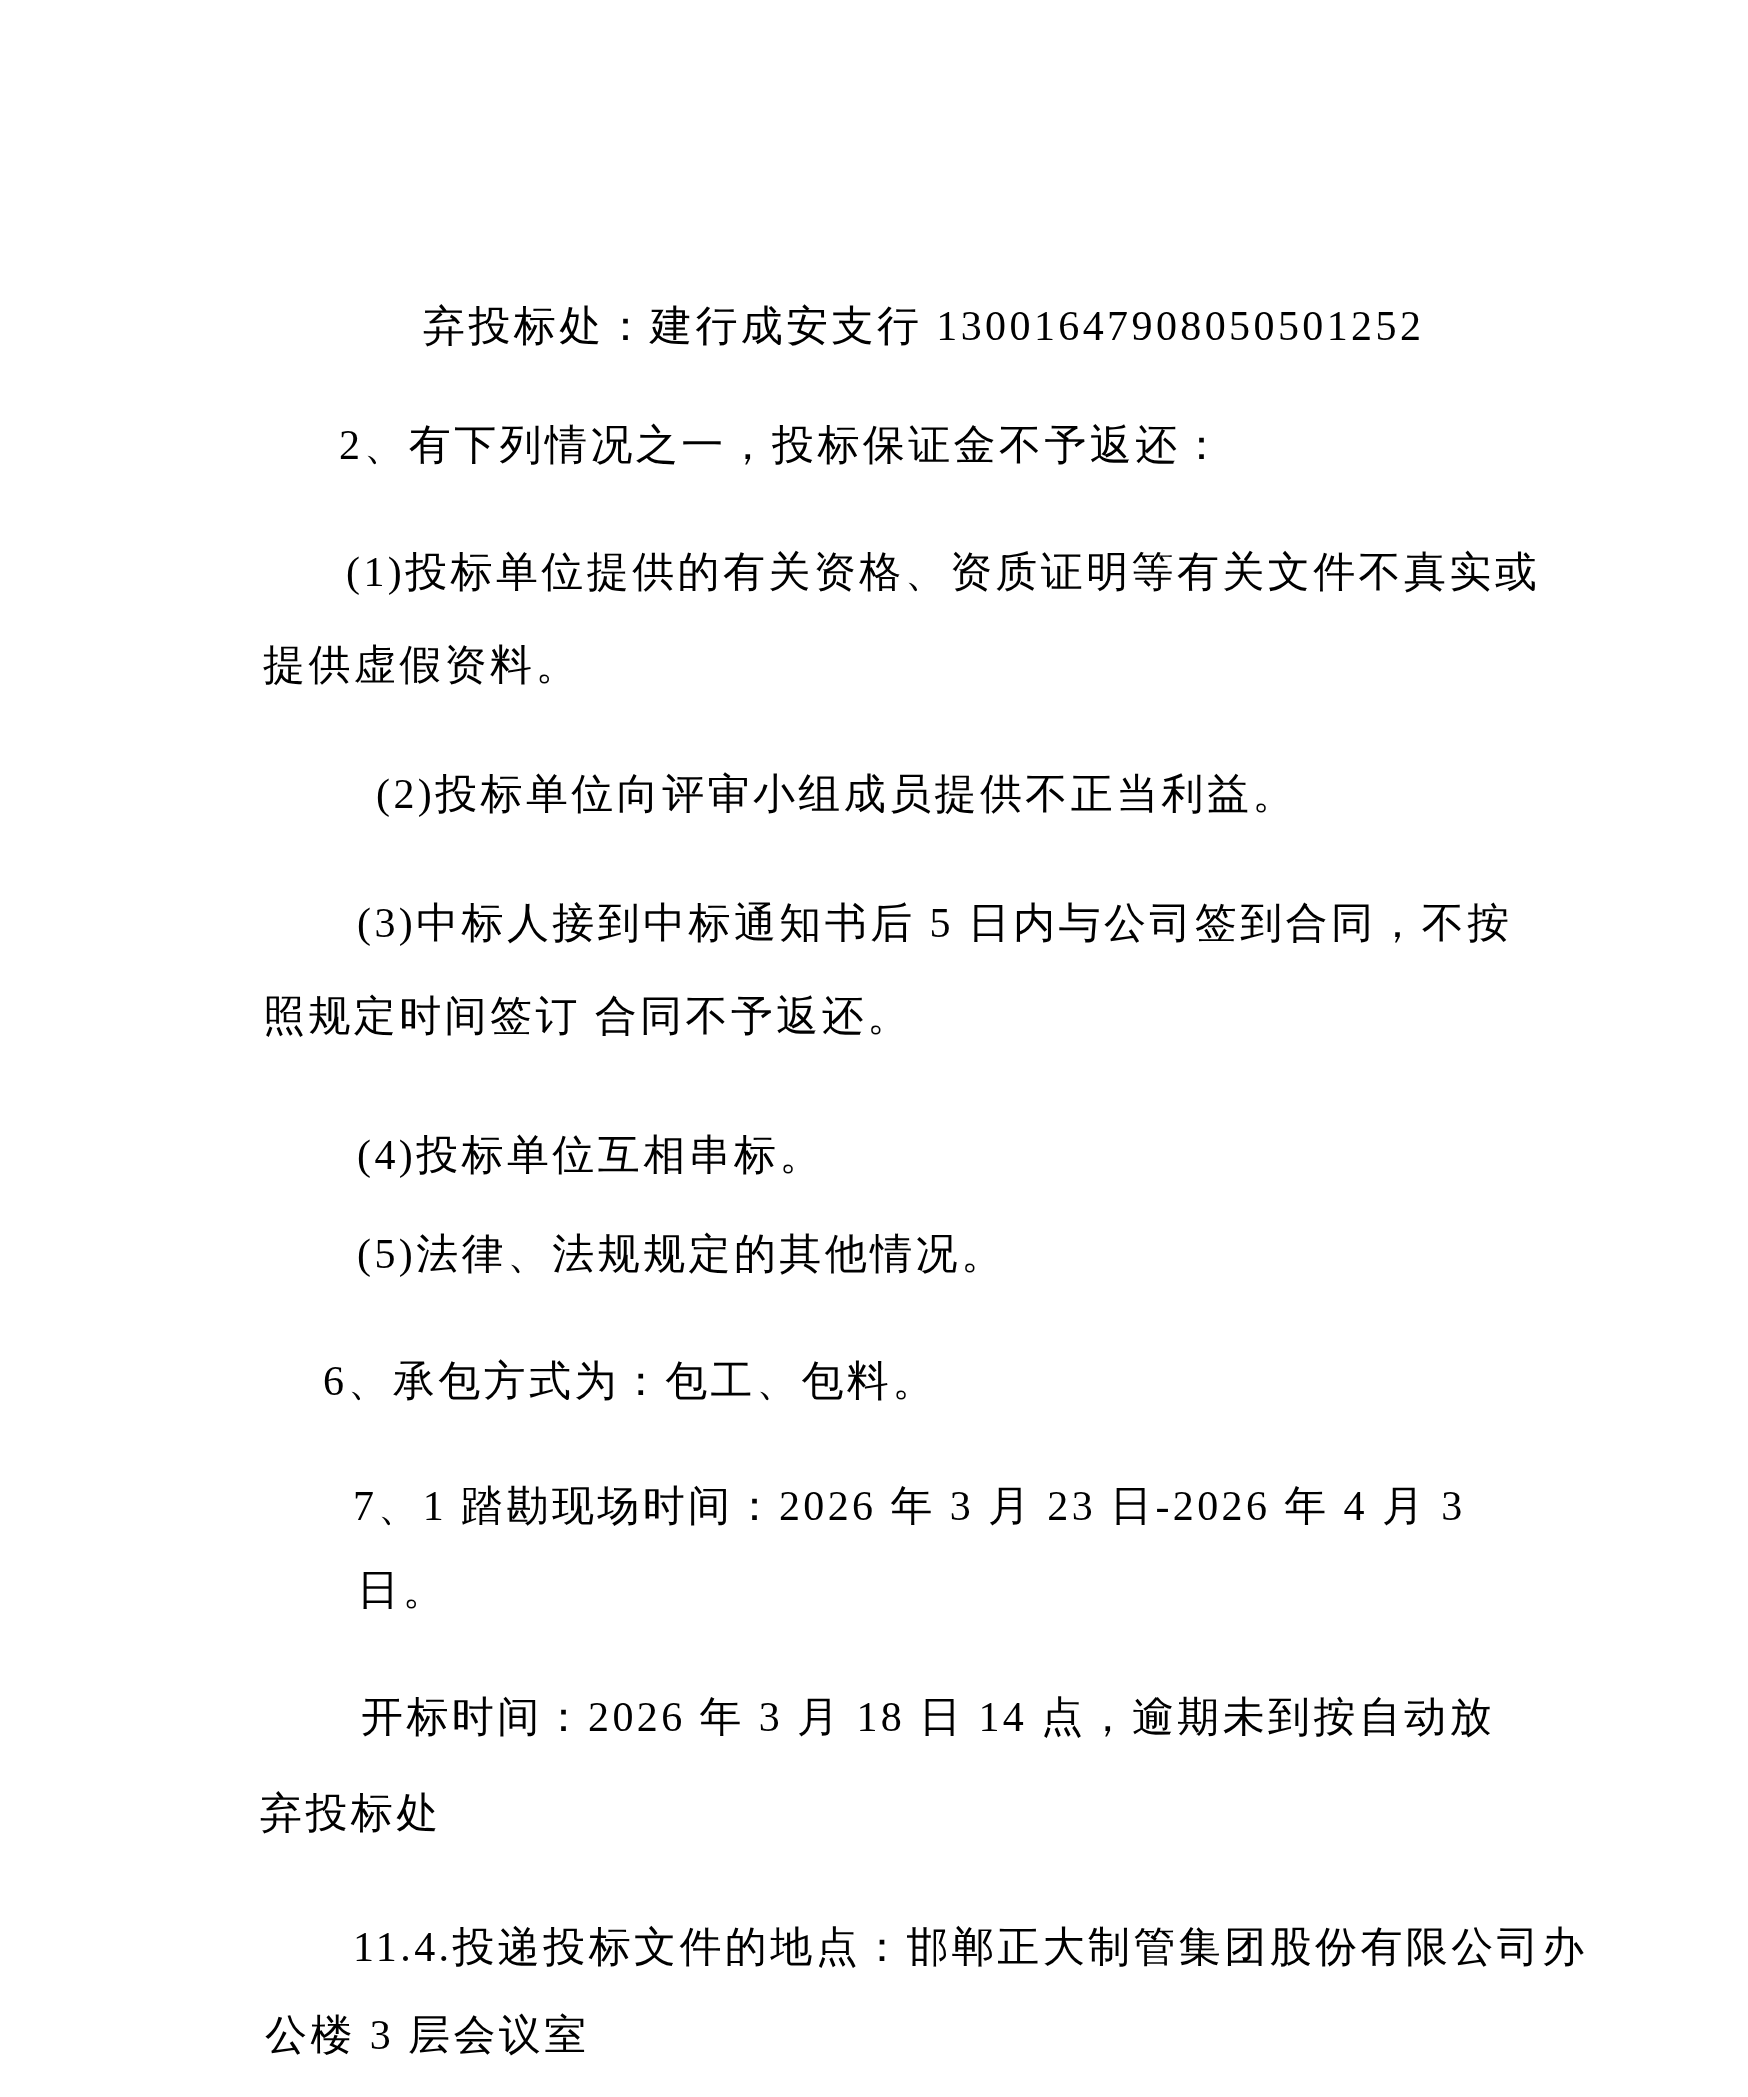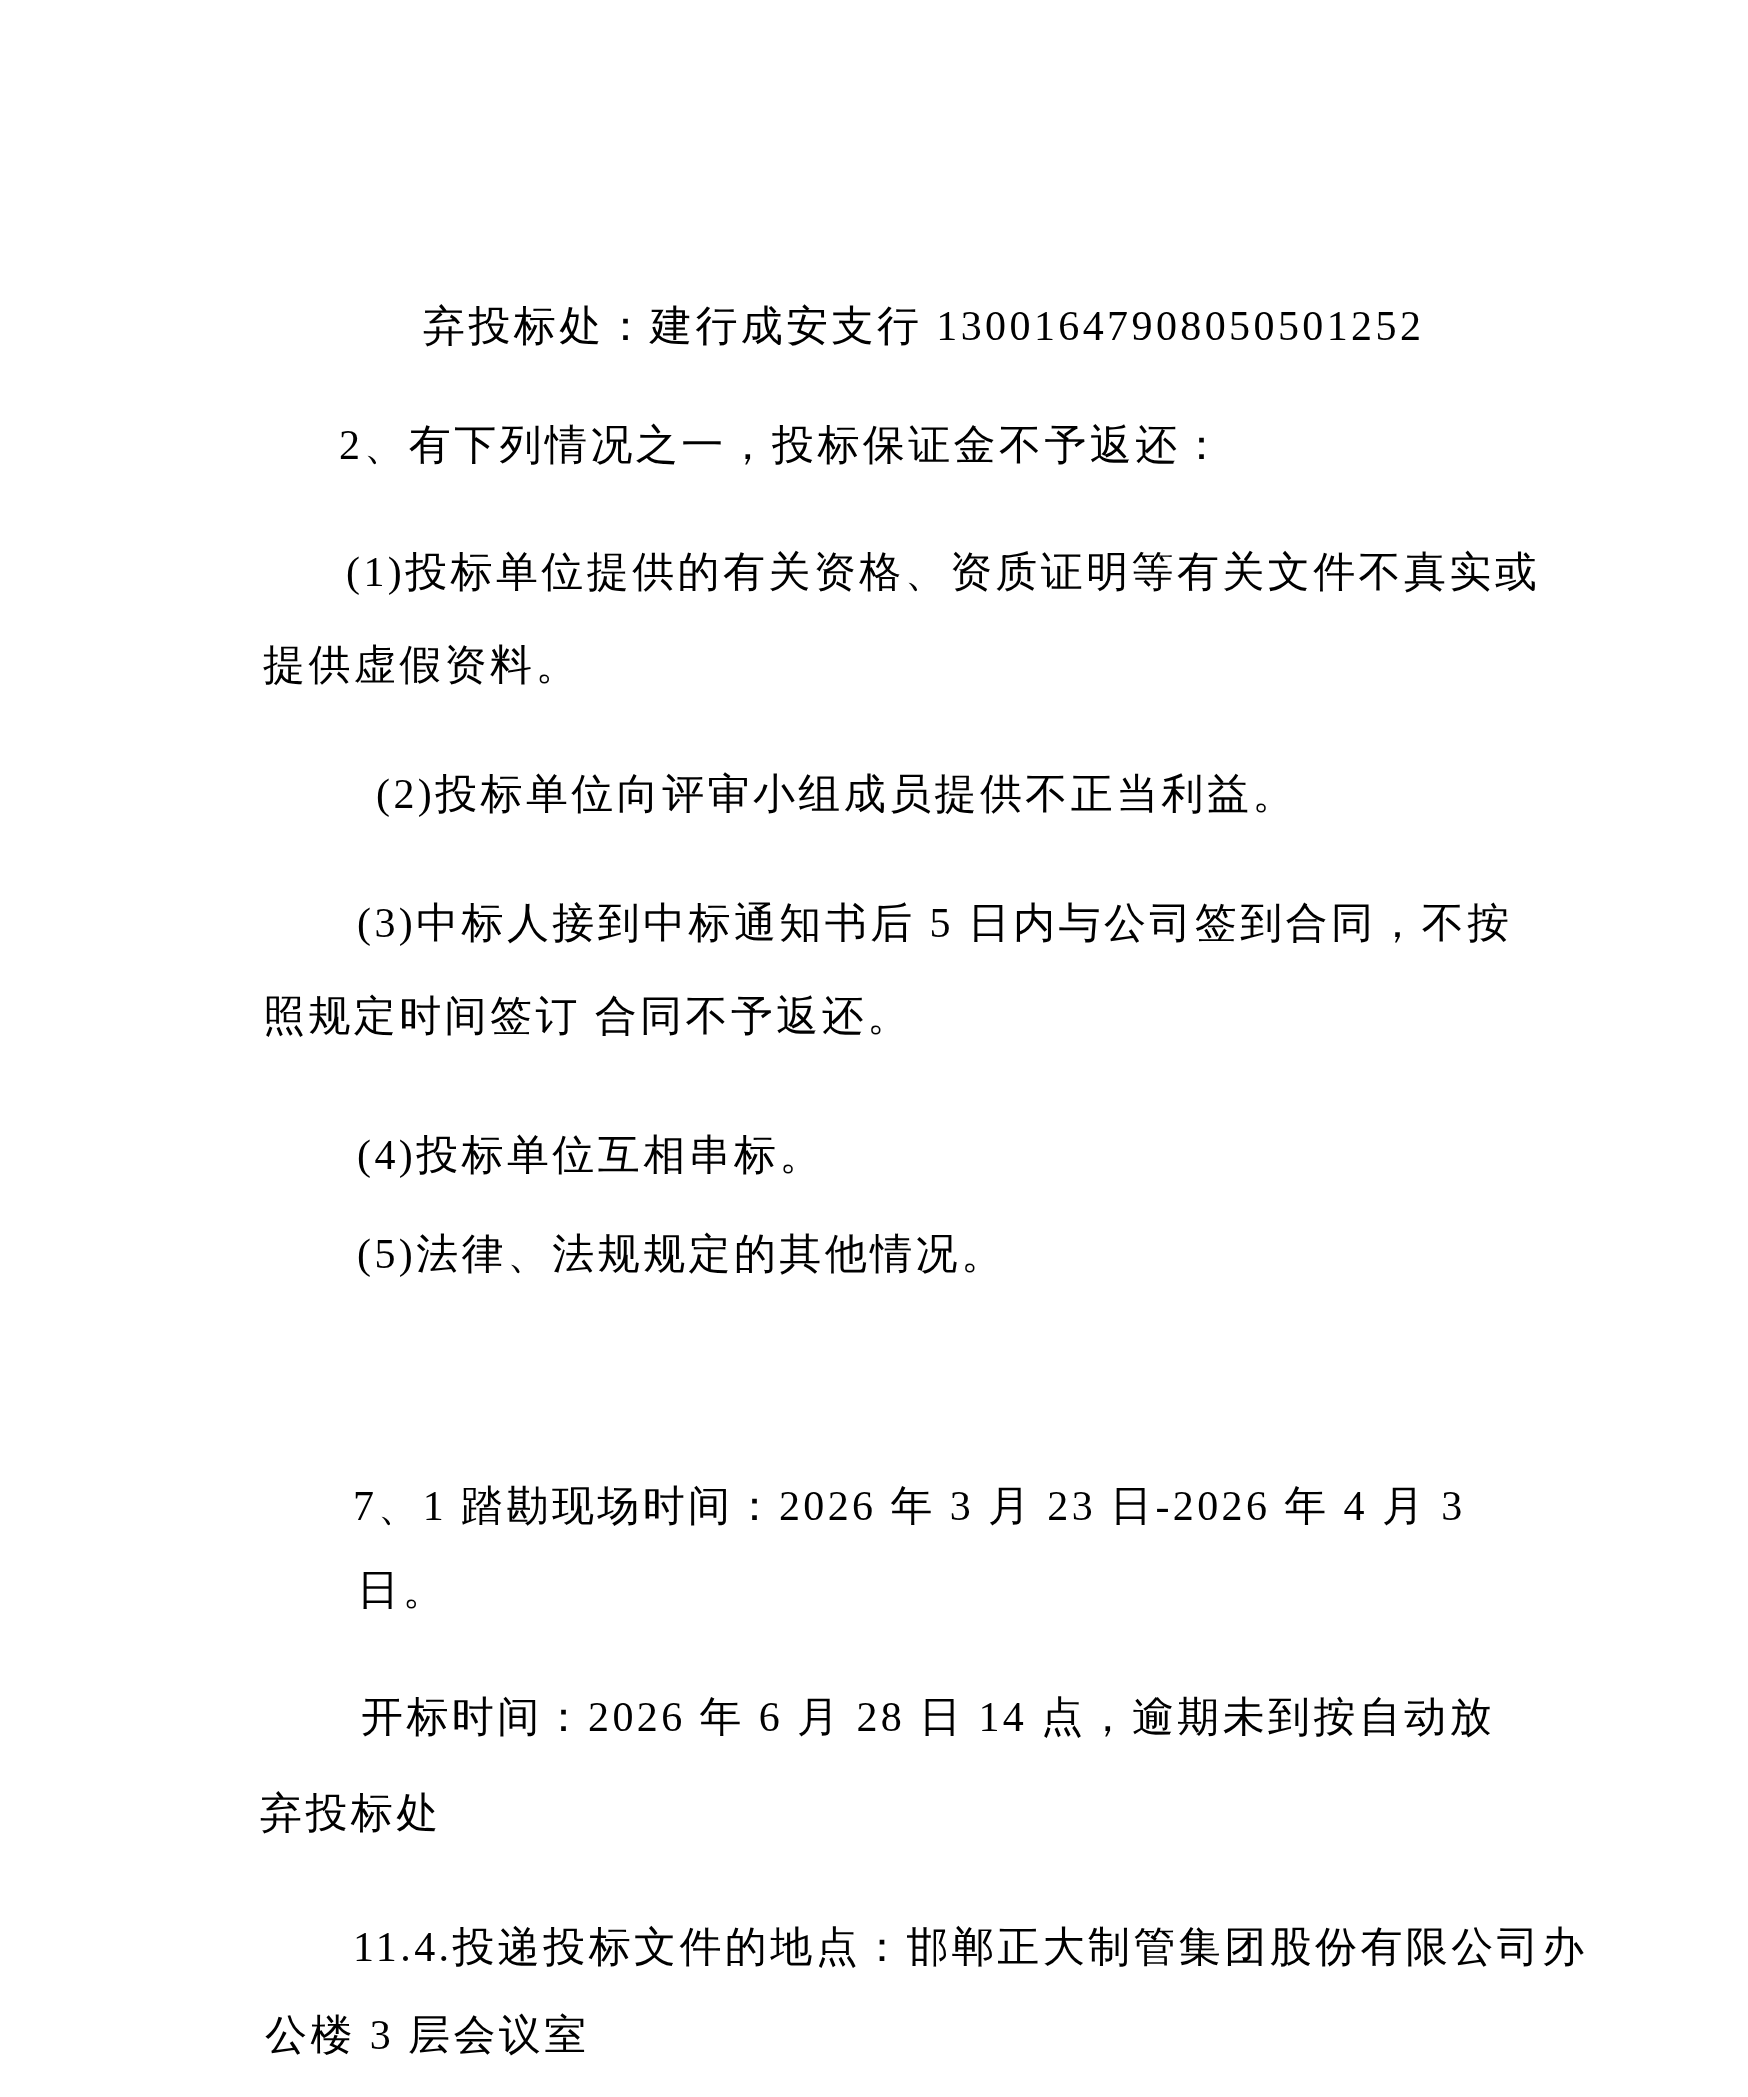--- a/index.html
+++ b/index.html
@@ -42,26 +42,27 @@
   <div class="line" style="left:376px; top:767px;">(2)投标单位向评审小组成员提供不正当利益。</div>
 
   <div class="line" style="left:357px; top:896px;">(3)中标人接到中标通知书后 5 日内与公司签到合同，不按</div>
 
   <div class="line" style="left:263px; top:989px;">照规定时间签订 合同不予返还。</div>
 
   <div class="line" style="left:357px; top:1128px;">(4)投标单位互相串标。</div>
 
   <div class="line" style="left:357px; top:1227px;">(5)法律、法规规定的其他情况。</div>
 
+  <div class="line" style="left:323px; top:1354px;">6、承包方式为：包工、包料。</div>
 
   <div class="line" style="left:353px; top:1479px;">7、1 踏勘现场时间：2026 年 3 月 23 日-2026 年 4 月 3</div>
 
   <div class="line" style="left:357px; top:1563px;">日。</div>
 
-  <div class="line" style="left:361px; top:1690px;">开标时间：2026 年 6 月 28 日 14 点，逾期未到按自动放</div>
+  <div class="line" style="left:361px; top:1690px;">开标时间：2026 年 3 月 18 日 14 点，逾期未到按自动放</div>
 
   <div class="line" style="left:260px; top:1786px;">弃投标处</div>
 
   <div class="line" style="left:353px; top:1920px;">11.4.投递投标文件的地点：邯郸正大制管集团股份有限公司办</div>
 
   <div class="line" style="left:265px; top:2008px;">公楼 3 层会议室</div>
 
 </div>
 
 

